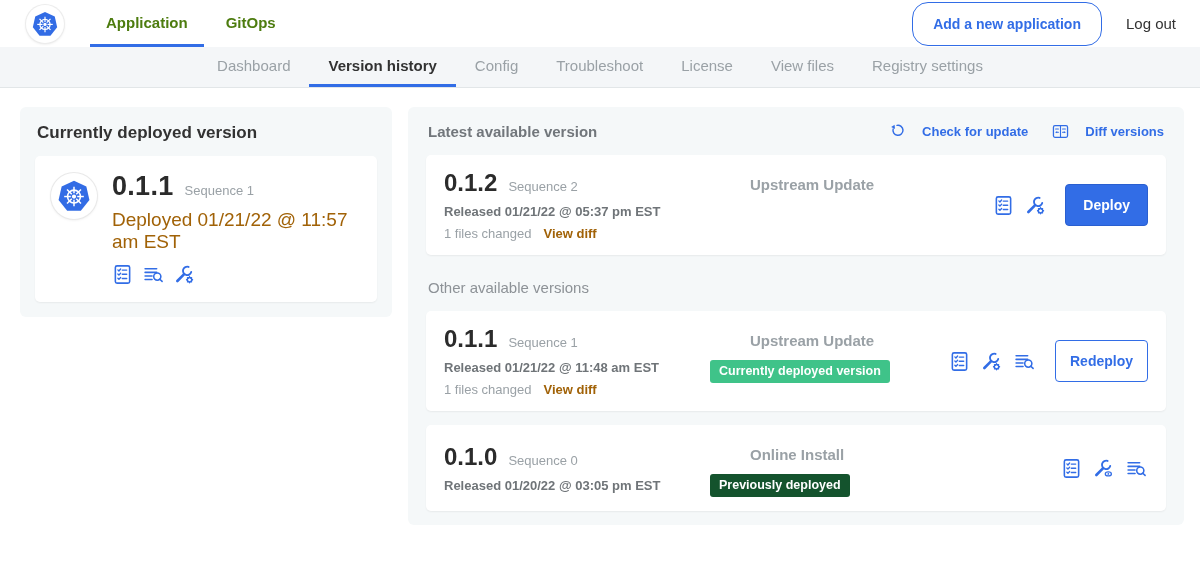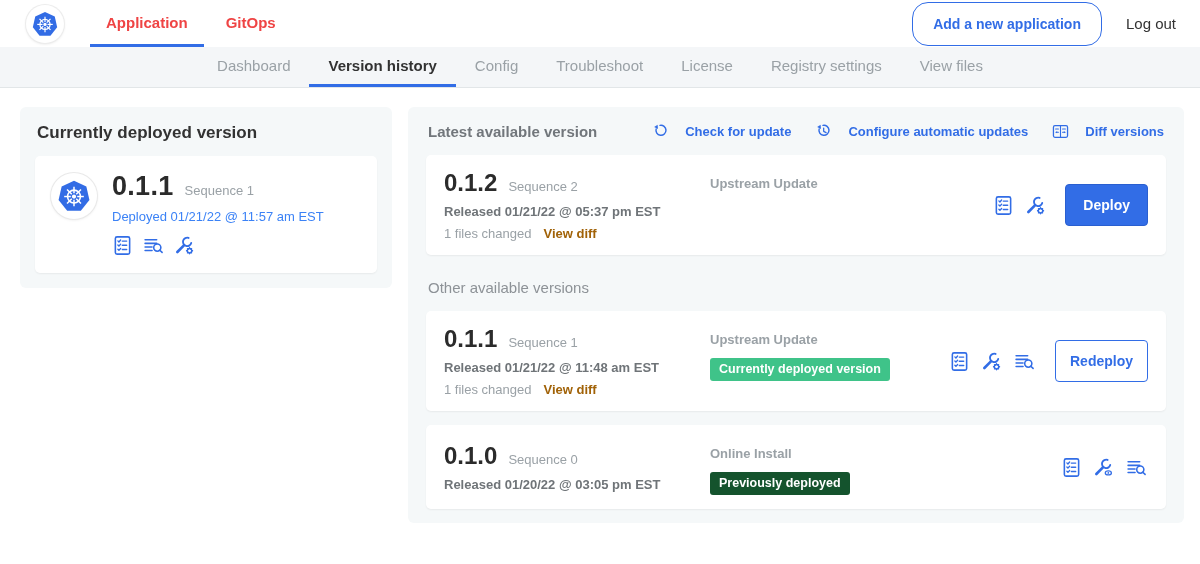--- a/index.html
+++ b/index.html
@@ -9,21 +9,21 @@
     font-family:"Liberation Sans", sans-serif;
     background:#ffffff; color:#323232;
     -webkit-font-smoothing:antialiased;
   }
   
   .app-header { display:flex; align-items:stretch; height:47px; background:#fff; padding:0 24px 0 26px; }
   .logo-badge { width:38px; height:38px; border-radius:50%; background:#fff; align-self:center;
     box-shadow:0 0 0 1px #ececec, 0 1px 3px rgba(0,0,0,.12); display:flex; align-items:center; justify-content:center; }
   .app-tabs { display:flex; margin-left:26px; }
   .app-tab { display:flex; align-items:center; padding:0 16px; margin-right:6px; font-size:15px; font-weight:700;
-    color:#ef4444; cursor:pointer; border-bottom:3px solid transparent; }
+    color:#4d7c0f; cursor:pointer; border-bottom:3px solid transparent; }
   .app-tab.active { border-bottom-color:#326de6; }
   .header-right { margin-left:auto; display:flex; align-items:center; gap:24px; }
   .add-app-btn { height:44px; padding:0 20px; border-radius:16px; border:1px solid #326de6; background:#fff;
     color:#326de6; font-family:inherit; font-size:14px; font-weight:700; cursor:pointer; }
   .logout { font-size:15px; color:#323232; cursor:pointer; }
   
   .subnav { height:41px; background:#f4f6f8; border-bottom:1px solid #e2e6e8; display:flex; justify-content:center; }
   .subnav-item { display:flex; align-items:center; padding:0 19px; font-size:15px; color:#9aa1a6; cursor:pointer;
     border-bottom:3px solid transparent; }
   .subnav-item.active { color:#323232; font-weight:700; border-bottom-color:#326de6; }
@@ -33,38 +33,38 @@
   .card { background:#fff; border-radius:5px; box-shadow:0 1px 2px rgba(0,0,0,.06); }
   
   .deployed-panel { width:372px; flex:none; padding:8px 15px 15px; }
   .deployed-title { font-size:17px; font-weight:700; margin:8px 0 13px 2px; color:#323232; }
   .deployed-card { display:flex; gap:15px; padding:15px 16px 17px; align-items:flex-start; }
   .logo-badge-lg { width:46px; height:46px; border-radius:50%; background:#fff; flex:none; margin-top:2px;
     box-shadow:0 0 0 1px #e9e9e9, 0 1px 3px rgba(0,0,0,.10); display:flex; align-items:center; justify-content:center; }
   .ver-row { display:flex; align-items:baseline; gap:11px; }
   .ver-lg { font-size:27px; font-weight:700; letter-spacing:.3px; color:#2b2b2b; }
   .seq { font-size:13px; color:#9aa1a6; }
-  .dep-date { font-size:13px; color:#3b82f6; margin:7px 0 11px; }
+  .dep-date { font-size:19px; color:#a16207; margin:7px 0 11px; }
   .icon-row { display:flex; gap:9px; align-items:center; }
   .icon-btn { width:21px; height:21px; color:#326de6; cursor:pointer; display:block; }
   
   .versions-panel { flex:1; padding:14px 18px 14px; }
   .panel-head { display:flex; align-items:center; margin:2px 2px 15px; }
   .panel-title { font-size:15px; font-weight:600; color:#71767b; }
   .panel-actions { margin-left:auto; display:flex; gap:24px; }
   .action-link { display:flex; align-items:center; gap:16px; color:#326de6; font-size:13px; font-weight:700; cursor:pointer; }
   .action-link svg { width:17px; height:17px; flex:none; }
   .version-card { display:flex; align-items:center; padding:14px 18px;gap:16px; }
   .vc-info { width:250px; flex:none; }
   .ver-md { font-size:24px; font-weight:700; color:#2b2b2b; }
   .released { font-size:13px; font-weight:700; color:#6f7478; margin-top:7px; }
   .files-row { font-size:13px; color:#9aa1a6; margin-top:7px; display:flex; gap:12px; }
   .view-diff { color:#a16207; font-weight:700; cursor:pointer; }
   .vc-mid { flex:1; align-self:stretch; padding-top:7px; }
-  .source-label { font-size:13px; font-weight:700; color:#9aa1a6; }
+  .source-label { font-size:15px; font-weight:700; color:#9aa1a6;margin-left:40px; }
   .badge { display:inline-block; margin-top:11px; padding:4px 9px 5px; border-radius:3px; color:#fff;
     font-size:12.5px; font-weight:700; }
   .badge-green { background:#3fc389; }
   .badge-gray { background:#14532d; }
   .vc-right { display:flex; align-items:center; gap:11px; flex:none; }
   .btn { font-family:inherit; font-size:14px; font-weight:700; border-radius:4px; cursor:pointer; height:42px; margin-left:8px; }
   .btn-primary { background:#326de6; color:#fff; border:1px solid #2a5fd0; padding:0 17px; }
   .btn-outline { background:#fff; color:#326de6; border:1px solid #326de6; padding:0 14px; }
   .other-title { font-size:15px; color:#8d9297; margin:24px 2px 15px; }
   .mt14 { margin-top:14px; }
@@ -191,24 +191,24 @@
     <div class="subnav-item">
         <span>Config</span>
       </div>
     <div class="subnav-item">
         <span>Troubleshoot</span>
       </div>
     <div class="subnav-item">
         <span>License</span>
       </div>
     <div class="subnav-item">
+        <span>View files</span>
+      </div>
+    <div class="subnav-item">
         <span>Registry settings</span>
-      </div>
-    <div class="subnav-item">
-        <span>View files</span>
       </div>
   </nav>
 
   <main class="main">
 
     <aside class="panel deployed-panel">
       <div class="deployed-title">Currently deployed version</div>
       <div class="card deployed-card">
         <div class="logo-badge-lg">
           <svg width="38" height="38">
@@ -241,26 +241,20 @@
         <span class="panel-title">Latest available version</span>
         <div class="panel-actions">
           <span class="action-link">
             <svg>
                 <use href="#i-refresh"></use>
               </svg>
             <span>Check for update</span>
           </span>
           <span class="action-link">
             <svg>
-                <use href="#i-sched"></use>
-              </svg>
-            <span>Configure automatic updates</span>
-          </span>
-          <span class="action-link">
-            <svg>
                 <use href="#i-diff"></use>
               </svg>
             <span>Diff versions</span>
           </span>
         </div>
       </div>
 
       <div class="card version-card">
         <div class="vc-info">
           <div class="ver-row">

